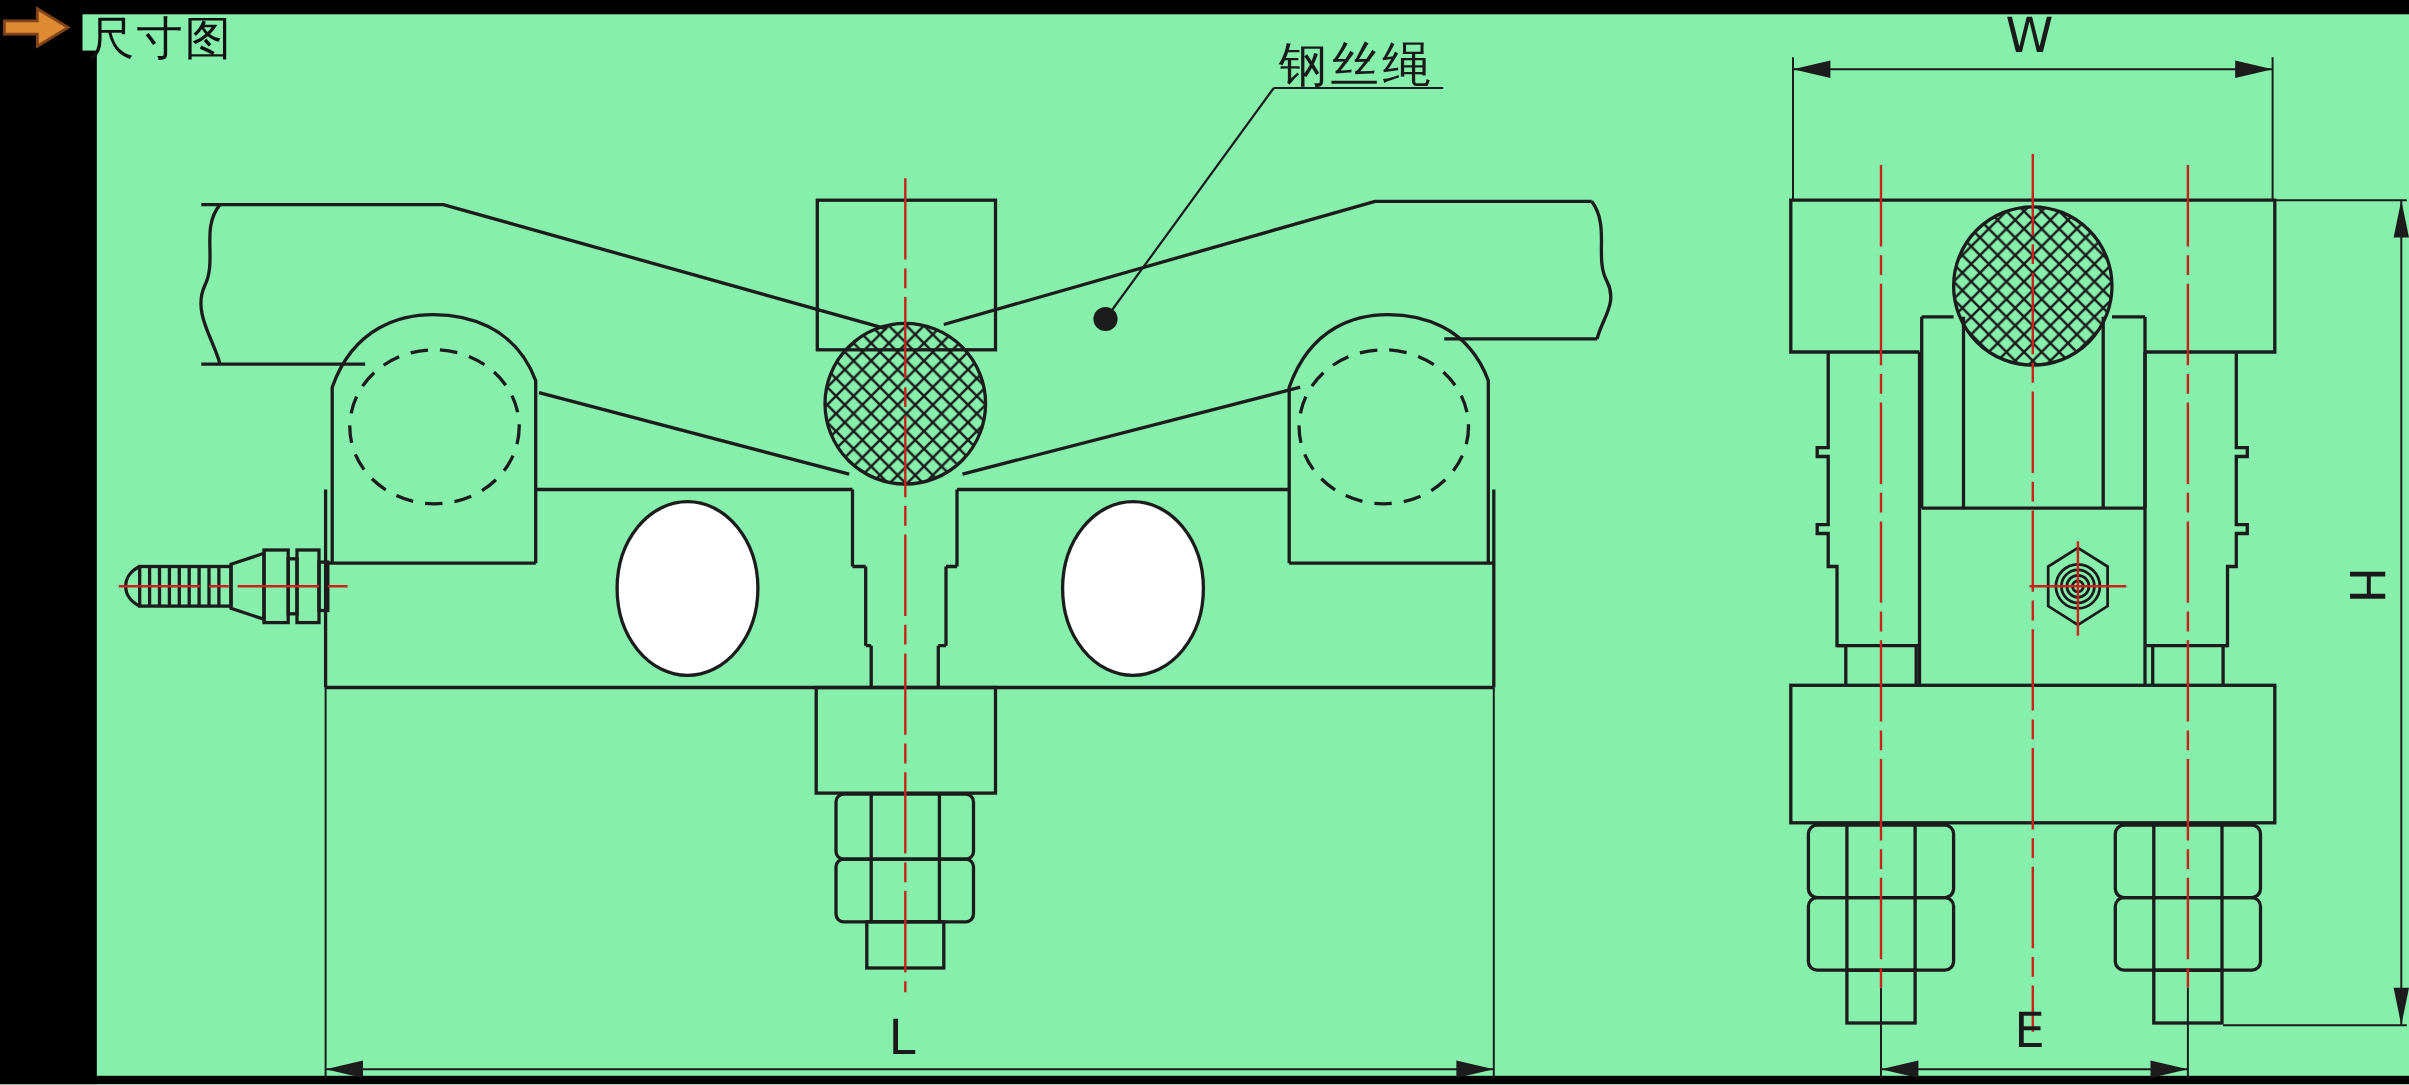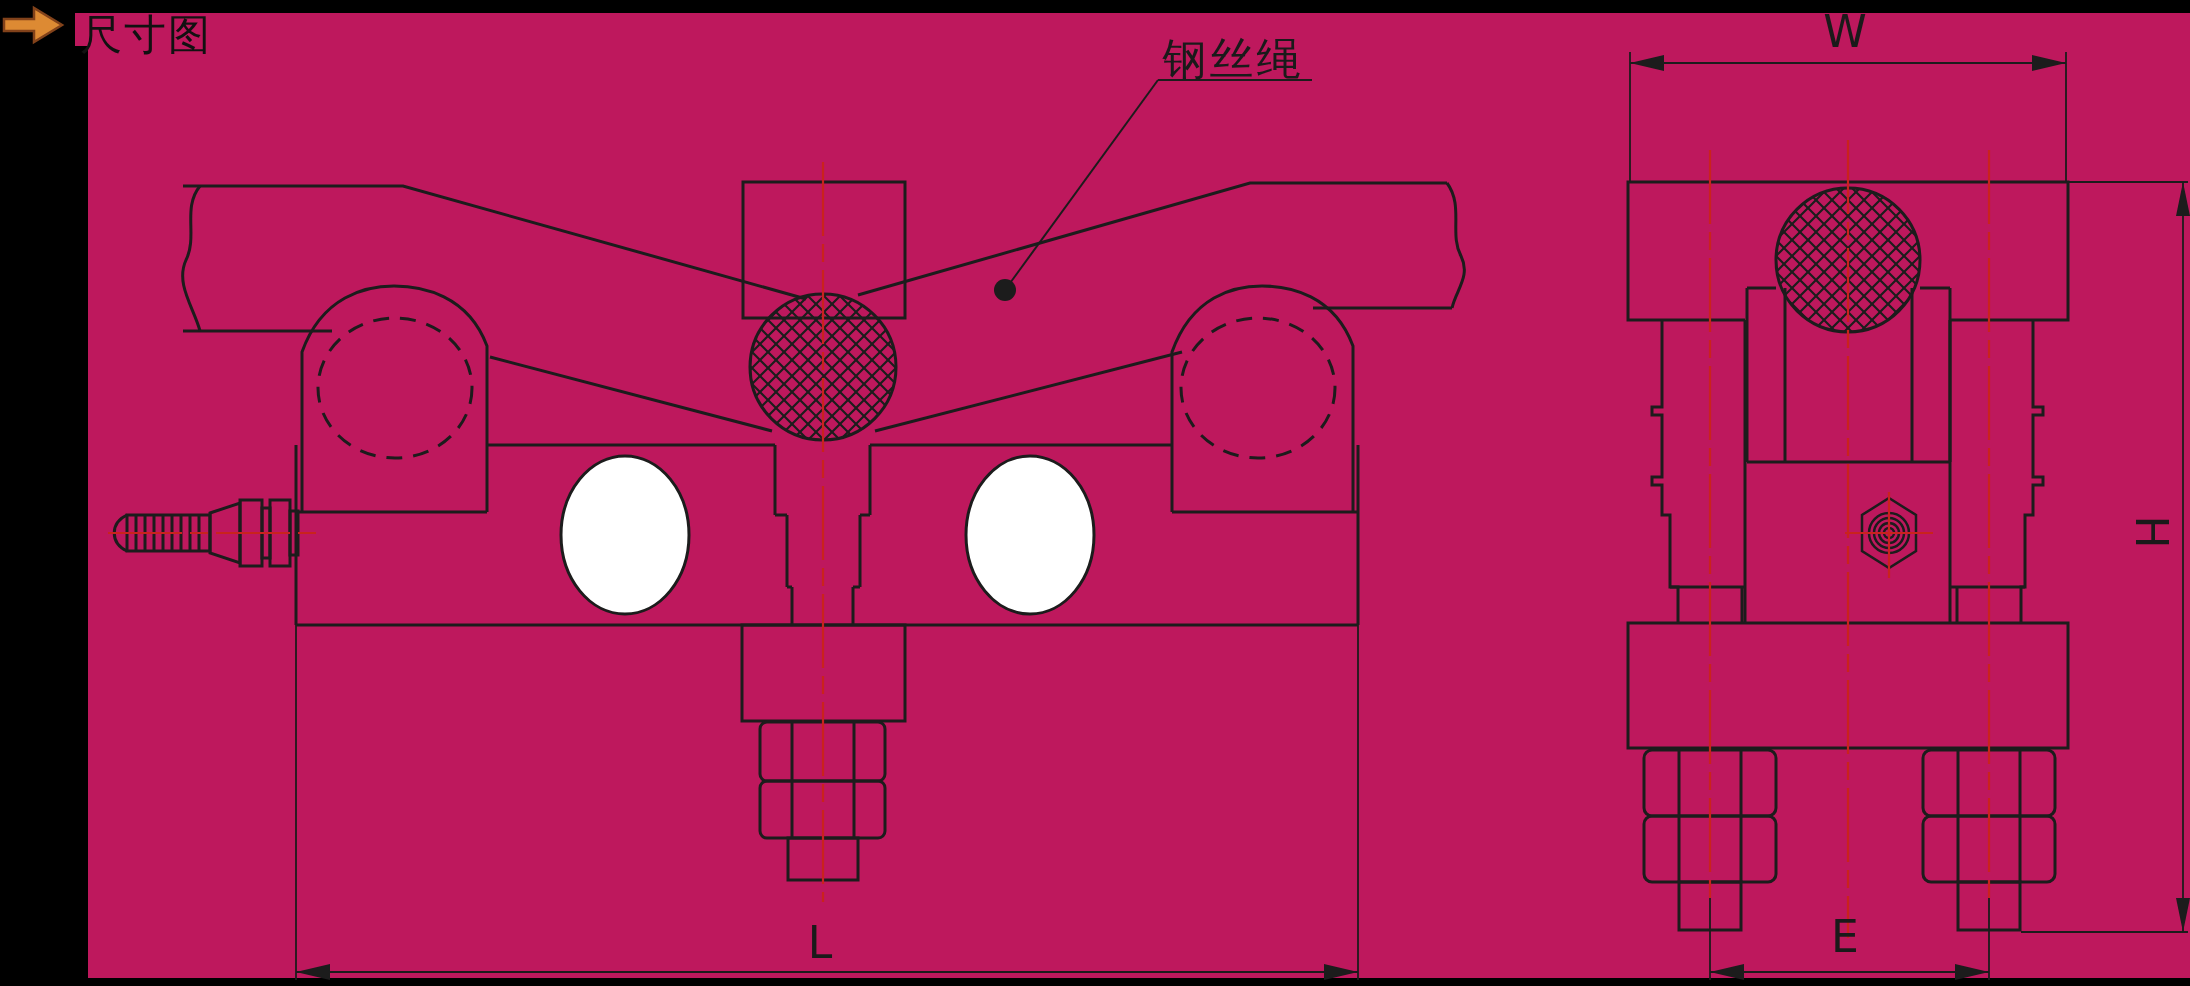--- a/index.html
+++ b/index.html
@@ -1,17 +1,17 @@
 <!DOCTYPE html>
 <html><head>
 <meta charset="utf-8">
 <style>
   html,body{margin:0;padding:0;background:#ffffff;}
   .canvas{
-    position:relative;width:2190px;height:986px;background:#be185d;overflow:hidden;
+    position:relative;width:2190px;height:986px;background:#86efac;overflow:hidden;
     font-family:"DejaVu Sans","Liberation Sans",sans-serif;
   }
   .bar{position:absolute;background:#000000;}
   .bar-left{left:0;top:46px;width:88px;height:940px;}
   .bar-top{left:0;top:0;width:2190px;height:13px;}
   .bar-bottom{left:0;top:978px;width:2190px;height:8px;}
   .arrow-block{left:0;top:0;width:75px;height:50px;}
   .page-title{
     position:absolute;left:80px;top:12px;font-size:42px;line-height:1.1;
     color:#111111;letter-spacing:2px;white-space:nowrap;

